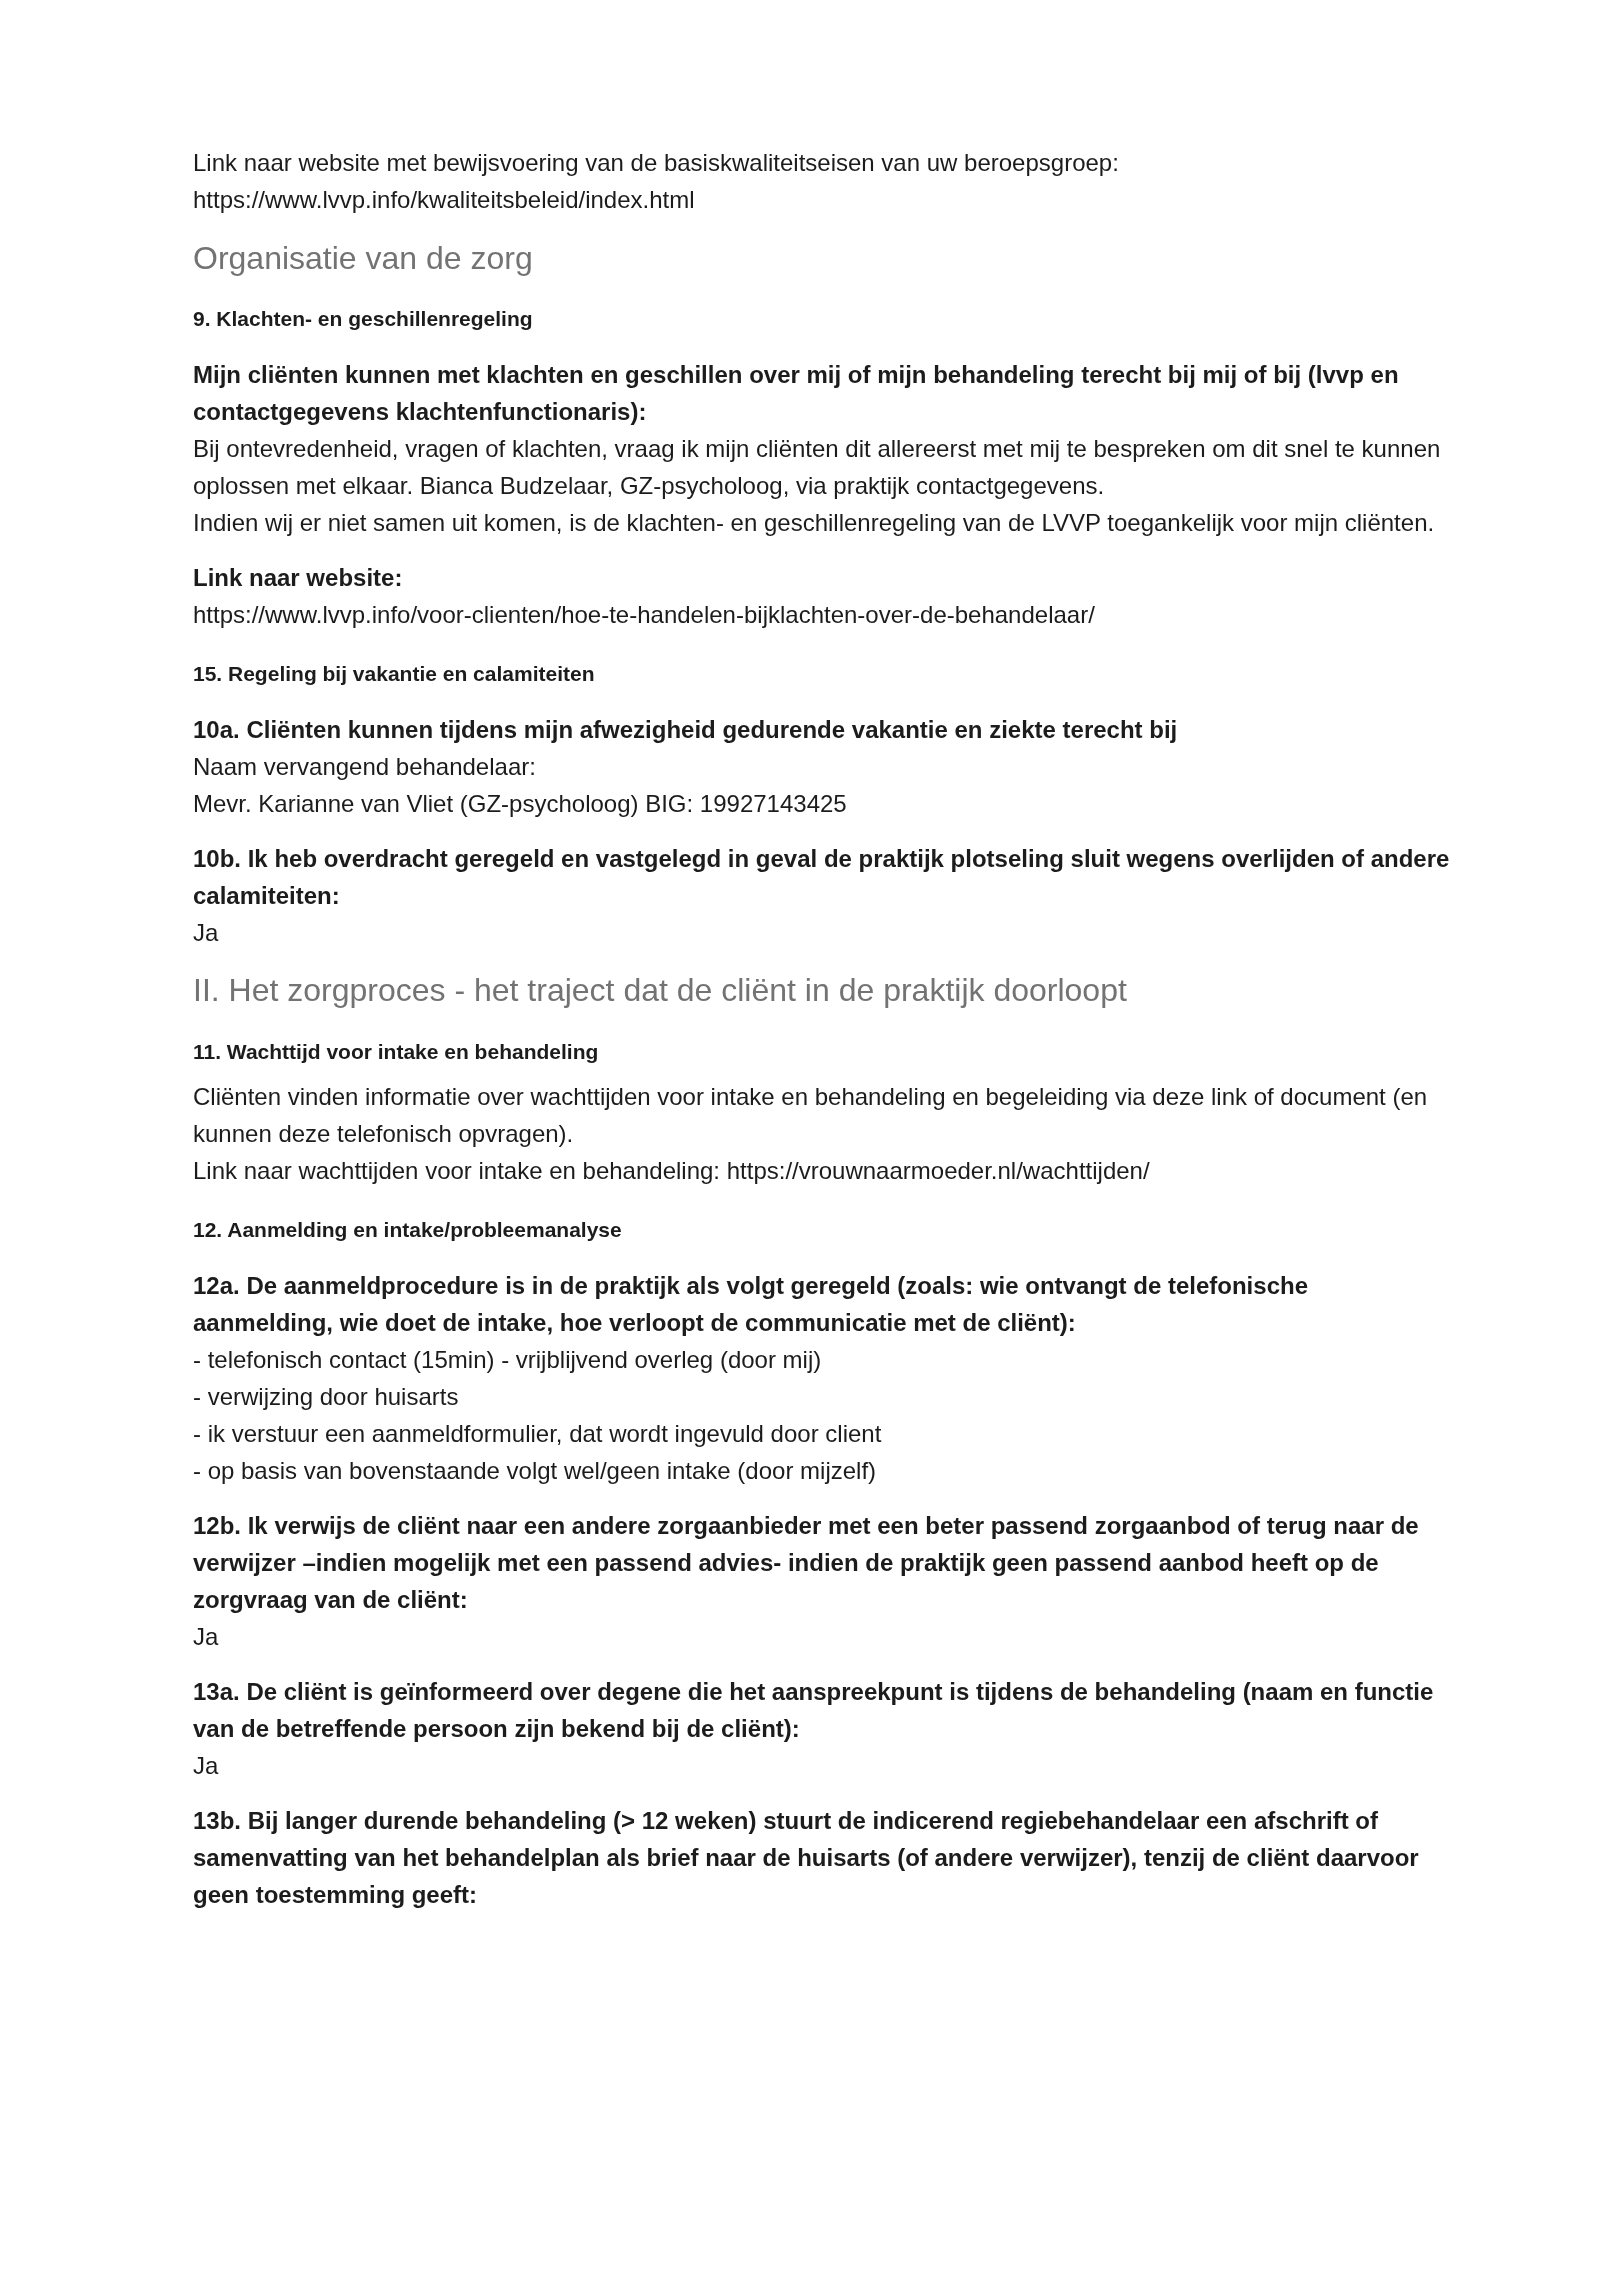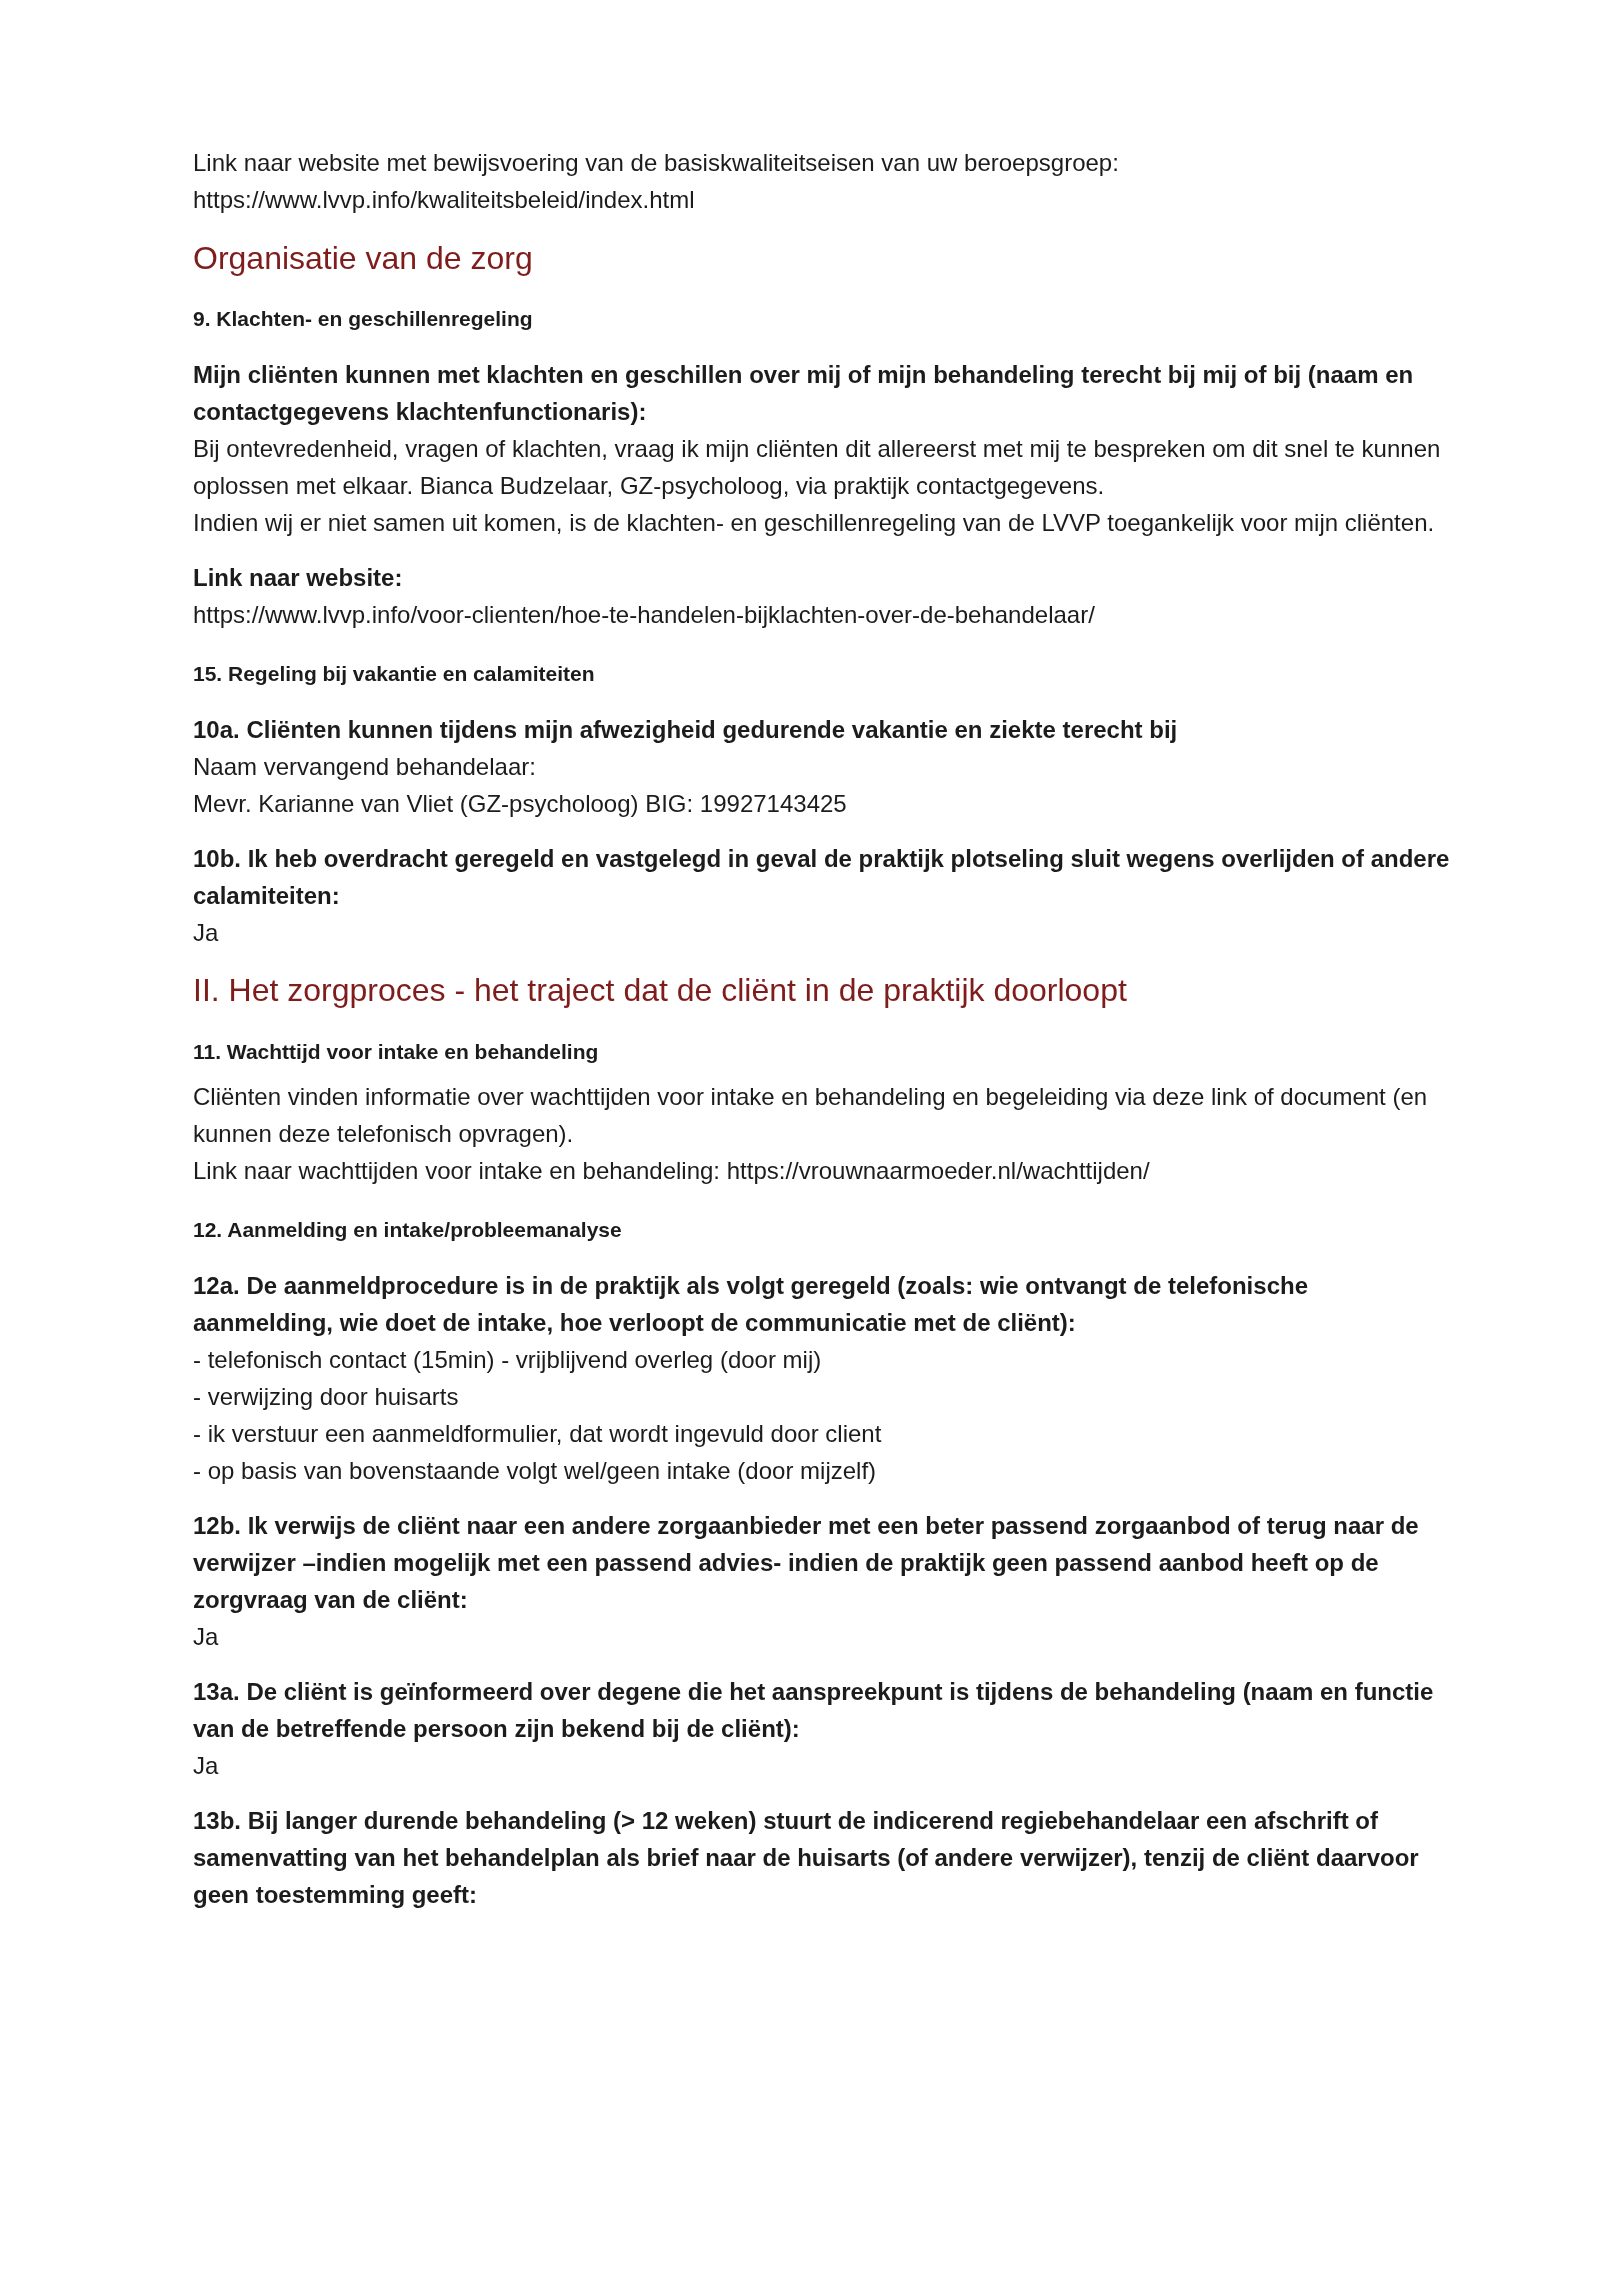--- a/index.html
+++ b/index.html
@@ -30,21 +30,21 @@
   }
   p.q {
     font-weight: 700;
     margin-top: 18px;
   }
   h1.blue-title {
     font-weight: 400;
     font-size: 32px;
     line-height: 41px;
     margin: 19.7px 0 5.4px 0;
-    color: #7f1d1d;
+    color: #737373;
   }
   h2.num-heading {
     font-weight: 700;
     font-size: 21px;
     line-height: 38px;
     margin: 21.5px 0 7.2px 0;
     color: #1c1c1c;
   }
   .list-line {
     margin: 0;
@@ -55,21 +55,21 @@
 
 <div class="page">
   <div class="content">
 
     <p>Link naar website met bewijsvoering van de basiskwaliteitseisen van uw beroepsgroep:</p>
     <p>https://www.lvvp.info/kwaliteitsbeleid/index.html</p>
 
     <h1 class="blue-title">Organisatie van de zorg</h1>
 
     <h2 class="num-heading">9. Klachten- en geschillenregeling</h2>
-    <p class="q">Mijn cliënten kunnen met klachten en geschillen over mij of mijn behandeling terecht bij mij of bij (naam en contactgegevens klachtenfunctionaris):</p>
+    <p class="q">Mijn cliënten kunnen met klachten en geschillen over mij of mijn behandeling terecht bij mij of bij (lvvp en contactgegevens klachtenfunctionaris):</p>
     <p>Bij ontevredenheid, vragen of klachten, vraag ik mijn cliënten dit allereerst met mij te bespreken om dit snel te kunnen oplossen met elkaar. Bianca Budzelaar, GZ-psycholoog, via praktijk contactgegevens.</p>
     <p>Indien wij er niet samen uit komen, is de klachten- en geschillenregeling van de LVVP toegankelijk voor mijn cliënten.</p>
     <p class="q">Link naar website:</p>
     <p>https://www.lvvp.info/voor-clienten/hoe-te-handelen-bijklachten-over-de-behandelaar/</p>
 
     <h2 class="num-heading">15. Regeling bij vakantie en calamiteiten</h2>
     <p class="q">10a. Cliënten kunnen tijdens mijn afwezigheid gedurende vakantie en ziekte terecht bij</p>
     <p>Naam vervangend behandelaar:</p>
     <p>Mevr. Karianne van Vliet (GZ-psycholoog) BIG: 19927143425</p>
     <p class="q">10b. Ik heb overdracht geregeld en vastgelegd in geval de praktijk plotseling sluit wegens overlijden of andere calamiteiten:</p>

